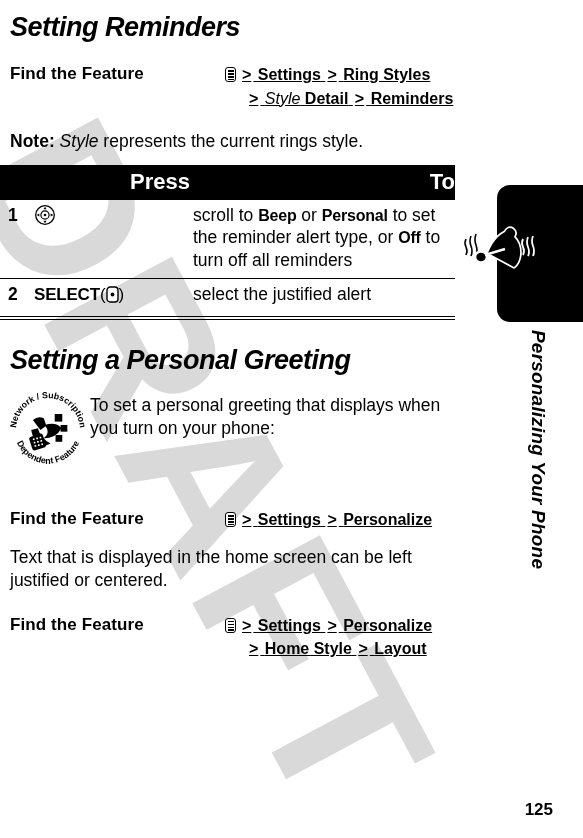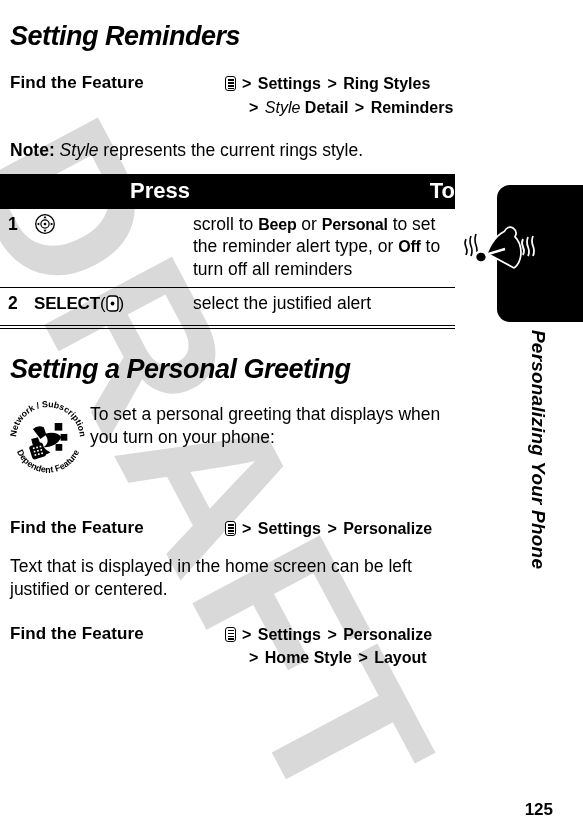--- a/index.html
+++ b/index.html
@@ -34,21 +34,21 @@
     color: #d9d9d9;
     transform: rotate(62deg);
     transform-origin: 0 0;
     white-space: nowrap;
     line-height: 1;
   }
 
   
   #content {
     position: absolute;
-    left: 0; top: 16px;
+    left: 0; top: 7px;
     width: 470px;
     z-index: 2;
   }
 
   h1.section-title {
     font-style: italic;
     font-weight: bold;
     font-size: 27px;
     letter-spacing: -0.5px;
     line-height: 1.05;
@@ -81,20 +81,21 @@
     letter-spacing: 0.1px;
     padding-left: 10px;
     padding-top: 1px;
   }
   .fft-path {
     flex: 1 1 auto;
     font-family: "Liberation Sans", sans-serif;
     font-weight: bold;
     font-size: 16px;
     line-height: 1.45;
+    text-decoration: underline;
   }
   .fft-path .line2 { padding-left: 22px; }
   .fft-path .gt { font-weight: bold; padding: 0 2px; }
   .fft-path .itword { font-style: italic; font-weight: normal; }
 
   
   .menu-icon {
     display: inline-block;
     width: 11px; height: 15px;
     border: 1.6px solid #000;

